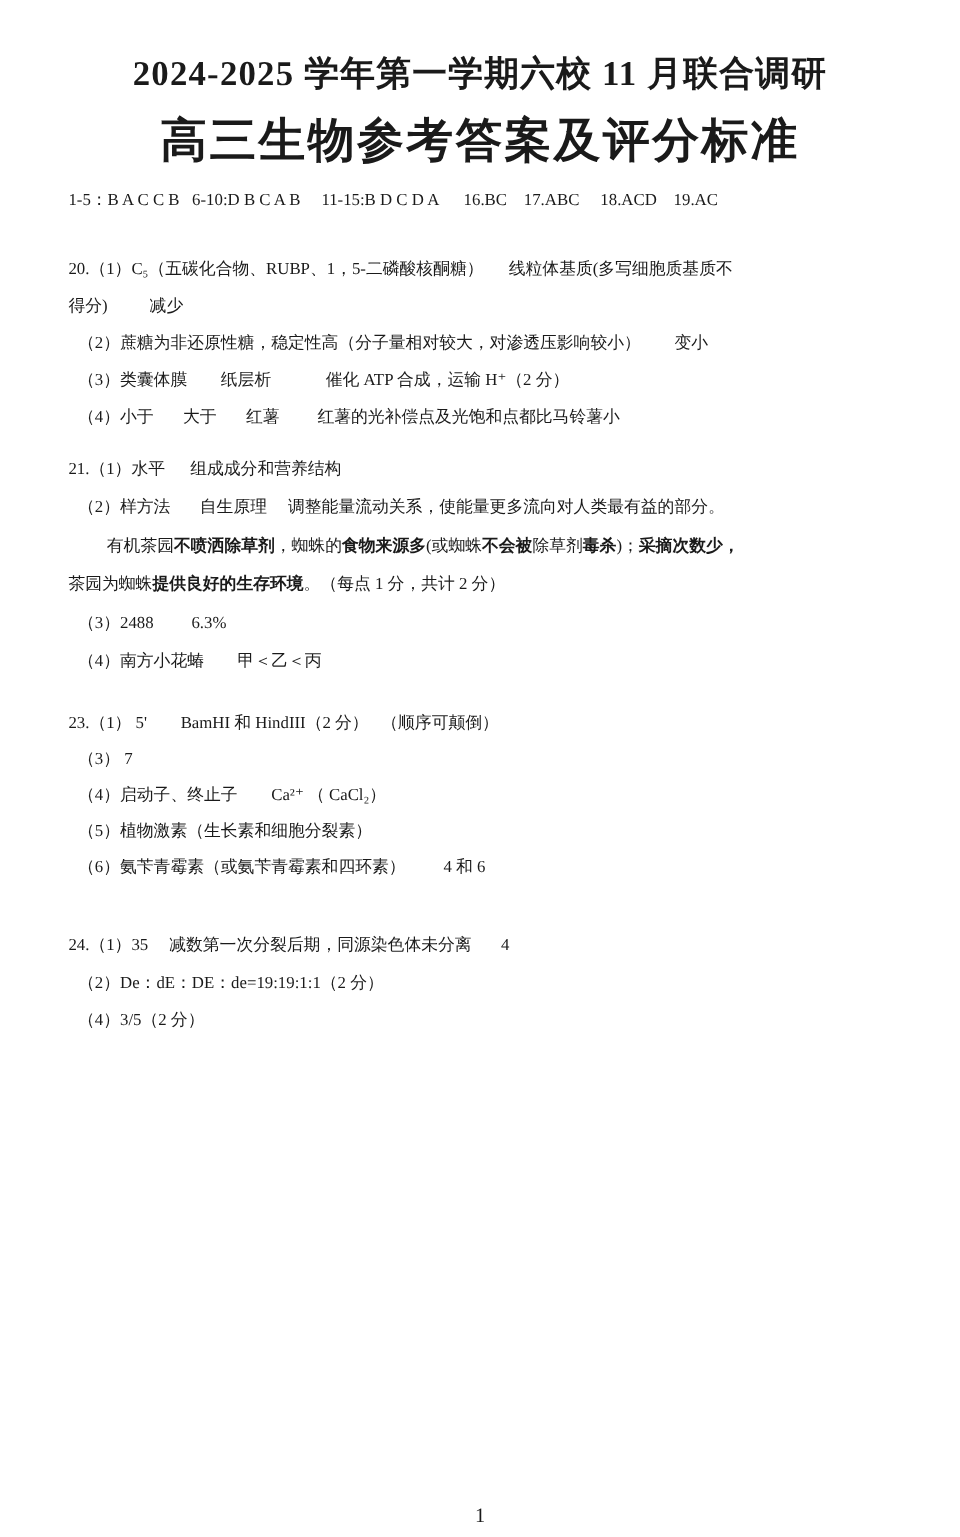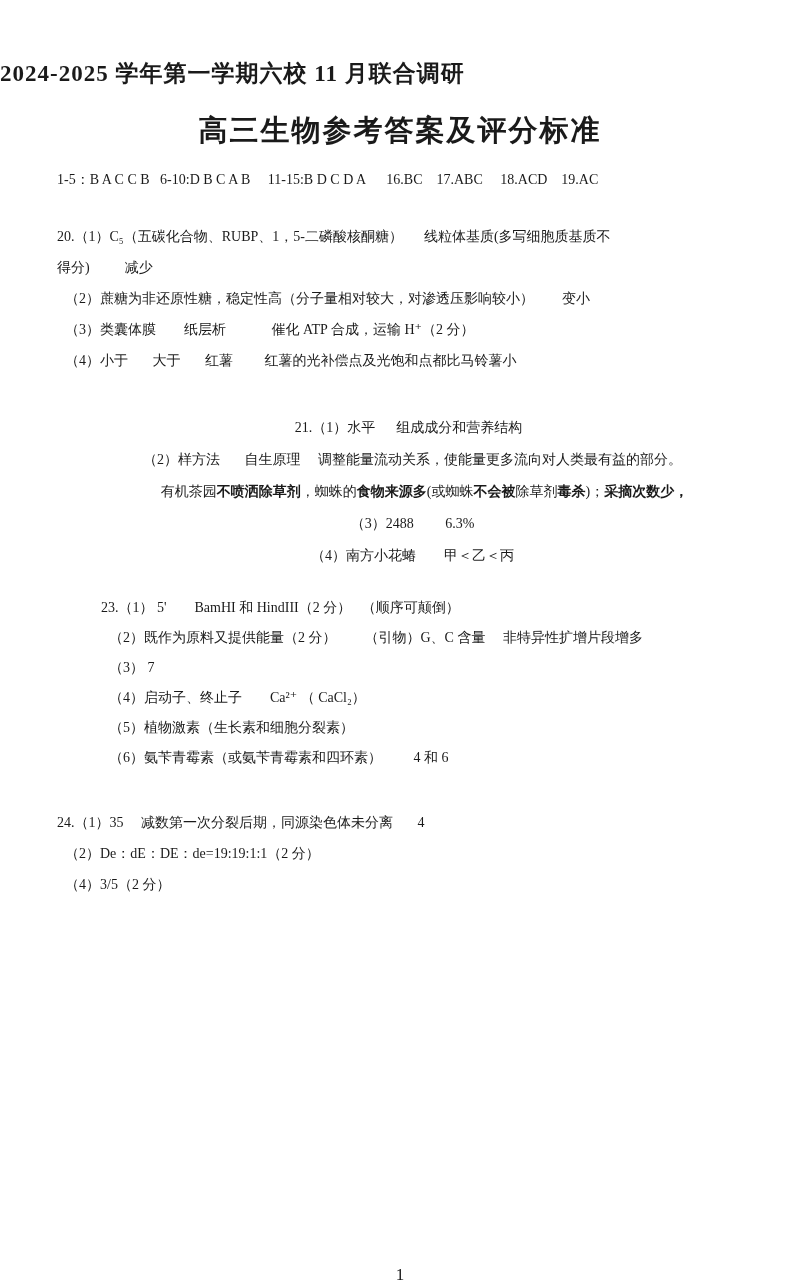--- a/index.html
+++ b/index.html
@@ -5,36 +5,36 @@
   * { margin: 0; padding: 0; box-sizing: border-box; }
   html, body { background: #ffffff; }
   body {
     width: 800px; height: 1281px;
     font-family: "Liberation Serif", "DejaVu Serif", serif;
     color: #1a1a1a;
     overflow: hidden;
   }
   .page { position: relative; width: 800px; height: 1281px; background: #ffffff; }
   .title1 {
-    margin-top: 56px; text-align: left;
-    font-size: 23px; line-height: 36px; font-weight: 700; letter-spacing: 1px;
+    margin-top: 44px; text-align: center;
+    font-size: 29px; line-height: 36px; font-weight: 700; letter-spacing: 1px;
   }
   .title2 {
     margin-top: 20px; text-align: center;
-    font-size: 29px; line-height: 36px; font-weight: 700; letter-spacing: 2px;
+    font-size: 39px; line-height: 36px; font-weight: 700; letter-spacing: 2px;
   }
   .content { padding: 0 40px 0 57px; font-size: 14px; }
   .line { white-space: pre; line-height: 31px; }
   .choices { margin-top: 16px; }
   .sec { margin-top: 26px; }
   .sec-q20 { }
-  .sec-q21 { margin-top: 36px; text-align: center; }
+  .sec-q21 { margin-top: 12px; }
   .sec-q21 .line { line-height: 32px; }
   .sec-q22 { margin-top: 20px; }
-  .sec-q23 { margin-top: 21px; margin-left: 44px; }
+  .sec-q23 { margin-top: 21px; }
   .sec-q23 .line { line-height: 30px; }
   .sec-q24 { margin-top: 34px; }
   .ind  { padding-left: 8px; }
   .ind2 { padding-left: 32px; }
   b { font-weight: 700; }
   .pagenum {
     position: absolute; top: 1208px; left: 0; right: 0;
     text-align: center; font-size: 17px; line-height: 22px;
   }
 </style>
@@ -55,28 +55,28 @@
       <p class="line">得分)          减少</p>
       <p class="line ind">（2）蔗糖为非还原性糖，稳定性高（分子量相对较大，对渗透压影响较小）        变小</p>
       <p class="line ind">（3）类囊体膜        纸层析             催化 ATP 合成，运输 H⁺（2 分）</p>
       <p class="line ind">（4）小于       大于       红薯         红薯的光补偿点及光饱和点都比马铃薯小</p>
     </div>
 
     <div class="sec sec-q21">
       <p class="line">21.（1）水平      组成成分和营养结构</p>
       <p class="line ind">（2）样方法       自生原理     调整能量流动关系，使能量更多流向对人类最有益的部分。</p>
       <p class="line ind2"><span>有机茶园</span><b>不喷洒除草剂</b><span>，蜘蛛的</span><b>食物来源多</b><span>(或蜘蛛</span><b>不会被</b><span>除草剂</span><b>毒杀</b><span>)；</span><b>采摘次数少，</b></p>
+      <p class="line"><span>茶园为蜘蛛</span><b>提供良好的生存环境</b><span>。（每点 1 分，共计 2 分）</span></p>
       <p class="line ind">（3）2488         6.3%</p>
       <p class="line ind">（4）南方小花蝽        甲＜乙＜丙</p>
     </div>
 
 
     <div class="sec sec-q23">
       <p class="line">23.（1） 5'        BamHI 和 HindIII（2 分）   （顺序可颠倒）</p>
-      <p class="line ind">（2）既作为原料又提供能量（2 分）        （引物）G、C 含量     非特异性扩增片段增多</p>
       <p class="line ind">（3） 7</p>
       <p class="line ind">（4）启动子、终止子        Ca²⁺ （ CaCl₂）</p>
       <p class="line ind">（5）植物激素（生长素和细胞分裂素）</p>
       <p class="line ind">（6）氨苄青霉素（或氨苄青霉素和四环素）         4 和 6</p>
     </div>
 
     <div class="sec sec-q24">
       <p class="line">24.（1）35     减数第一次分裂后期，同源染色体未分离       4</p>
       <p class="line ind">（2）De：dE：DE：de=19:19:1:1（2 分）</p>
       <p class="line ind">（4）3/5（2 分）</p>

